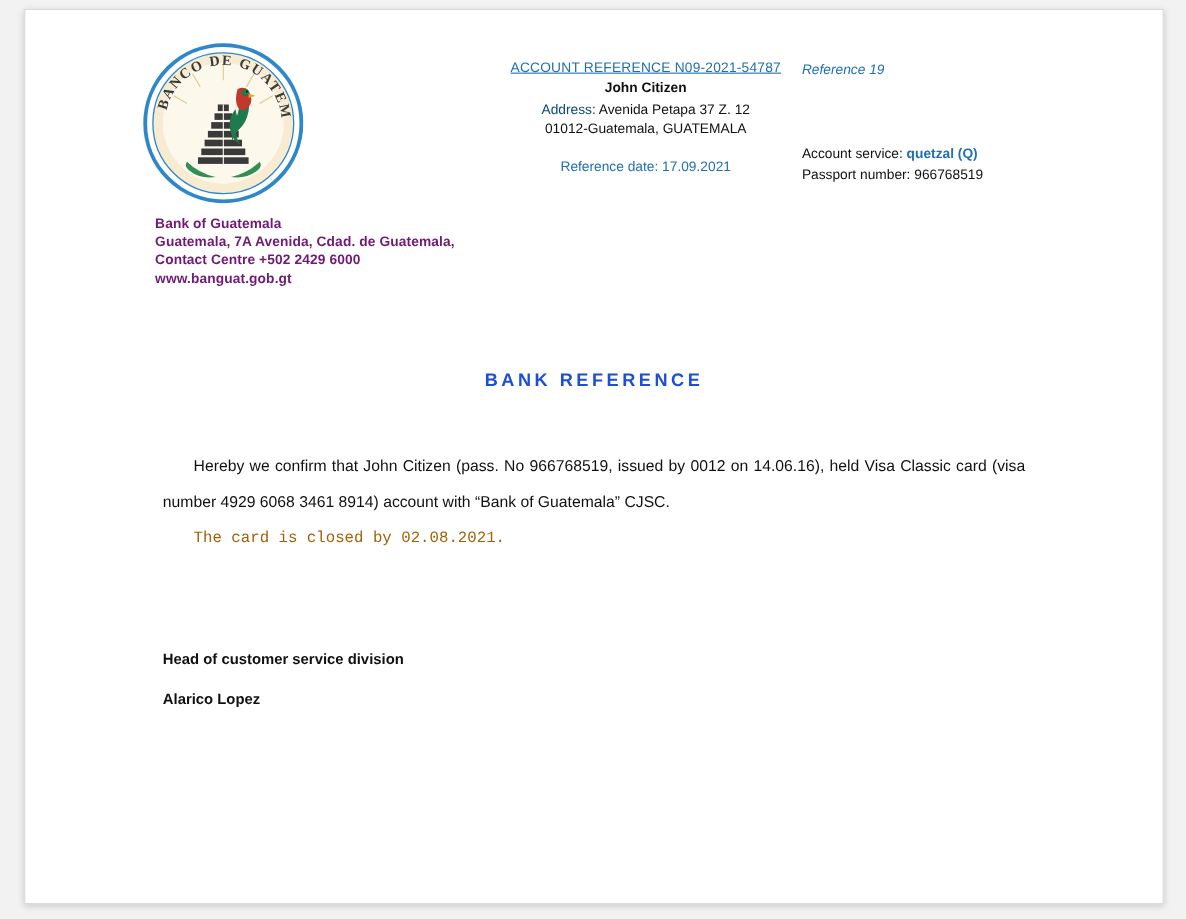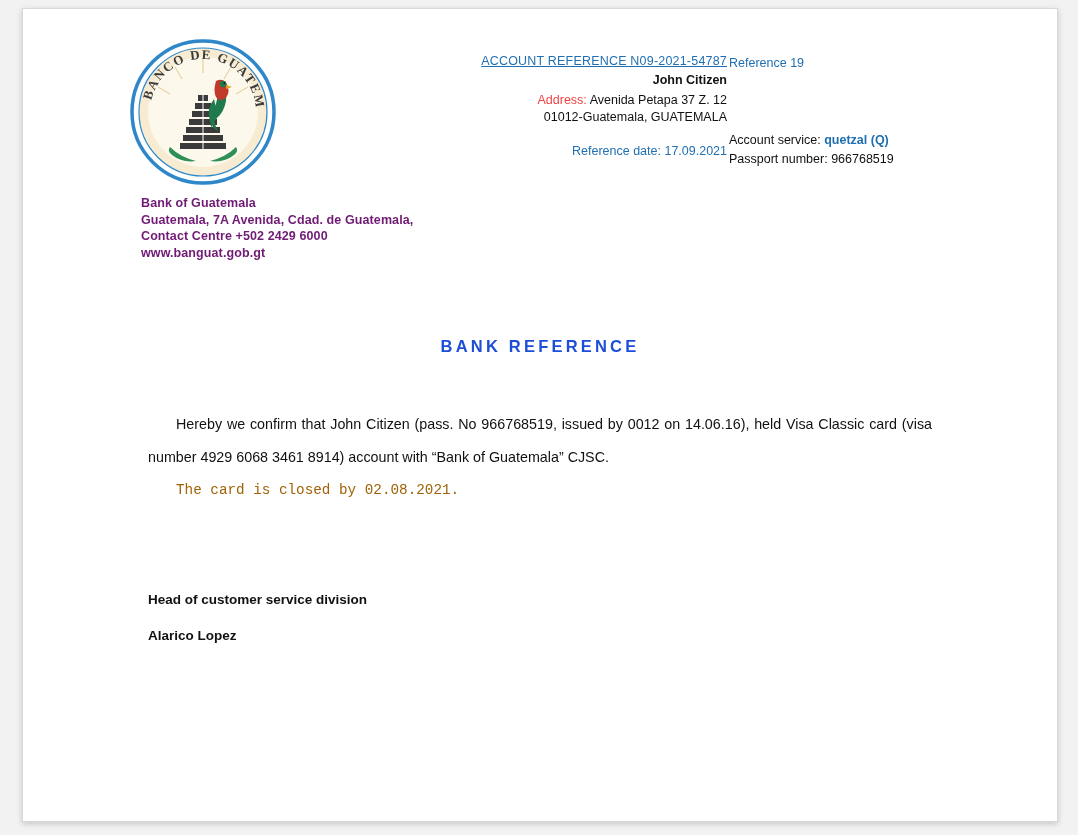--- a/index.html
+++ b/index.html
@@ -46,58 +46,59 @@
     line-height: 16.5px;
     letter-spacing: 0.1px;
   }
 
   
   .ref-col {
     position: absolute;
     left: 424px;
     top: 45px;
     width: 280px;
-    text-align: right;
+    text-align: center;
   }
   .ref-title {
     font-size: 12.5px;
     color: #1f6fb2;
     text-decoration: underline;
     letter-spacing: 0.2px;
   }
   .ref-name {
     font-size: 12.5px;
     font-weight: bold;
     color: #111;
     margin-top: 5px;
   }
   .ref-addr {
     font-size: 12.5px;
     color: #111;
     margin-top: 5px;
     line-height: 17px;
   }
-  .ref-addr .lbl { color: #ef4444; }
+  .ref-addr .lbl { color: #0c4a6e; }
   .ref-date {
     font-size: 12.5px;
     color: #1f6fb2;
     margin-top: 18px;
   }
 
   
   .right-col {
     position: absolute;
     left: 706px;
     top: 47px;
     font-size: 12.5px;
     color: #1f6fb2;
   }
   .right-col .ref-no {
     color: #1f6fb2;
     font-size: 12.5px;
+    font-style: italic;
   }
   .acct-rows {
     position: absolute;
     left: 706px;
     top: 122px;
     font-size: 12.5px;
     color: #111;
     line-height: 19px;
   }
   .acct-rows .k { color: #111; }

